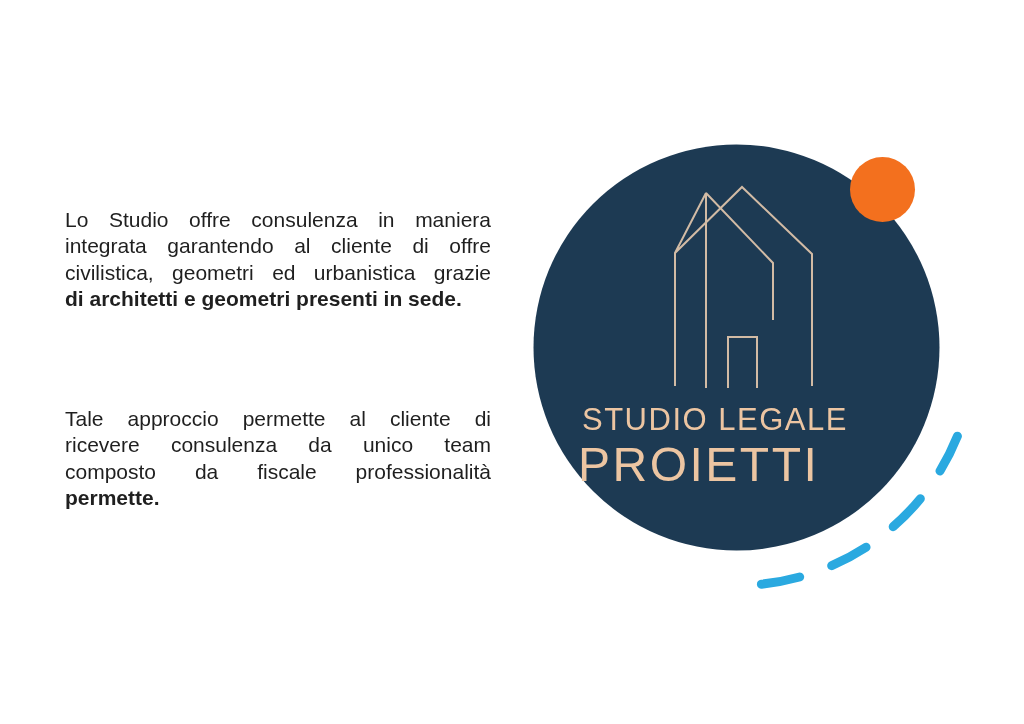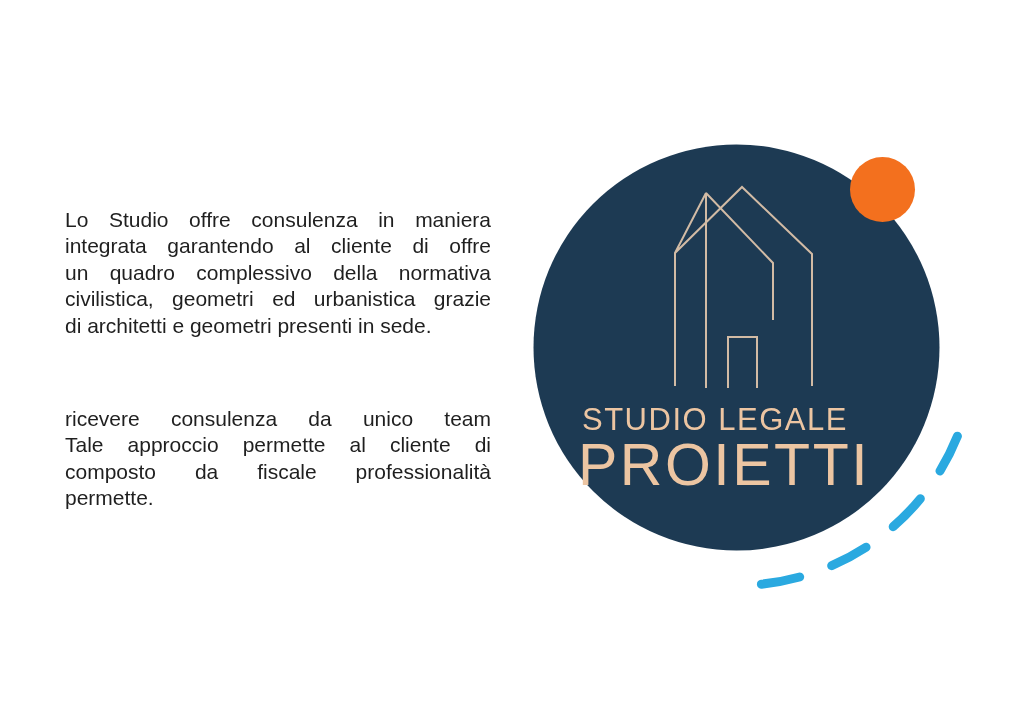--- a/index.html
+++ b/index.html
@@ -32,20 +32,21 @@
   .para .jline{
     text-align:justify;
     text-align-last:justify;
     white-space:nowrap;
     height:26.4px;
   }
   .para .lastline{
     text-align:left;
     white-space:nowrap;
     height:26.4px;
+    font-weight:bold;
   }
   #paragraph-1{top:207px;}
   #paragraph-2{top:406px;}
 
   
   svg.logo-layer{position:absolute;left:0;top:0;width:1024px;height:724px;}
 
   
   .logo-text{
     position:absolute;
@@ -55,21 +56,21 @@
   }
   #logo-line1{
     left:582px;top:404px;width:320px;
     font-size:31px;
     letter-spacing:1.5px;
     line-height:31px;
     font-weight:400;
   }
   #logo-line2{
     left:578px;top:441px;width:320px;
-    font-size:59px;
+    font-size:48px;
     letter-spacing:2.5px;
     line-height:48px;
     font-weight:400;
   }
 </style>
 </head>
 <body>
 
 <div class="stage">
 
@@ -83,28 +84,27 @@
              M728 388 L728 337 L757 337 L757 388" style="stroke:var(--houseline)" fill="none" stroke-width="2"></path>
 
     <circle cx="882.5" cy="189.5" r="32.5" style="fill:var(--orange)"></circle>
 
     <path d="M761.4 584.2 A238 238 0 0 0 962.9 421.1" style="stroke:var(--dashblue)" fill="none" stroke-width="9" stroke-linecap="round" stroke-dasharray="39 34"></path>
   </svg>
 
   <div class="para" id="paragraph-1">
     <div class="jline">Lo Studio offre consulenza in maniera</div>
     <div class="jline">integrata garantendo al cliente di offre</div>
-    <div class="jline">un quadro complessivo della normativa</div>
     <div class="jline">civilistica, geometri ed urbanistica grazie</div>
     <div class="lastline">di architetti e geometri presenti in sede.</div>
   </div>
 
   <div class="para" id="paragraph-2">
+    <div class="jline">Tale approccio permette al cliente di</div>
     <div class="jline">ricevere consulenza da unico team</div>
-    <div class="jline">Tale approccio permette al cliente di</div>
     <div class="jline">composto da fiscale professionalità</div>
     <div class="lastline">permette.</div>
   </div>
 
   <div class="logo-text" id="logo-line1">STUDIO LEGALE</div>
   <div class="logo-text" id="logo-line2">PROIETTI</div>
 
 </div>
 
 </body></html>

